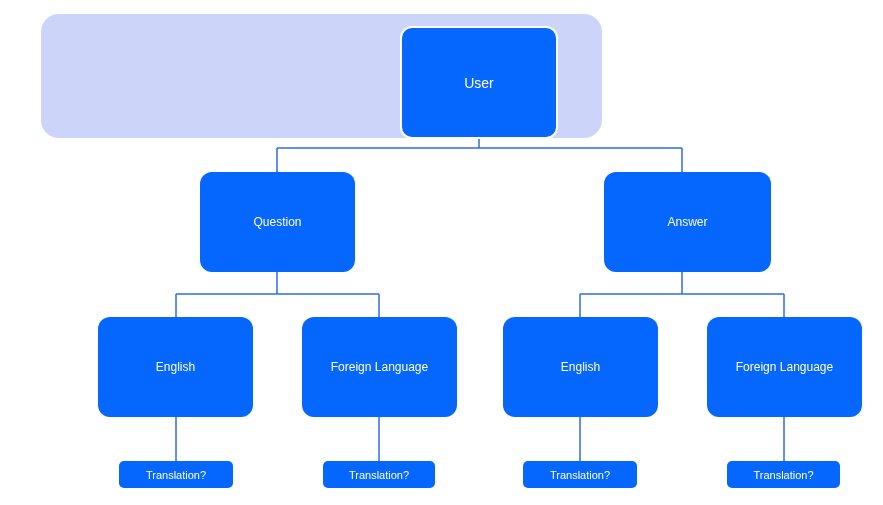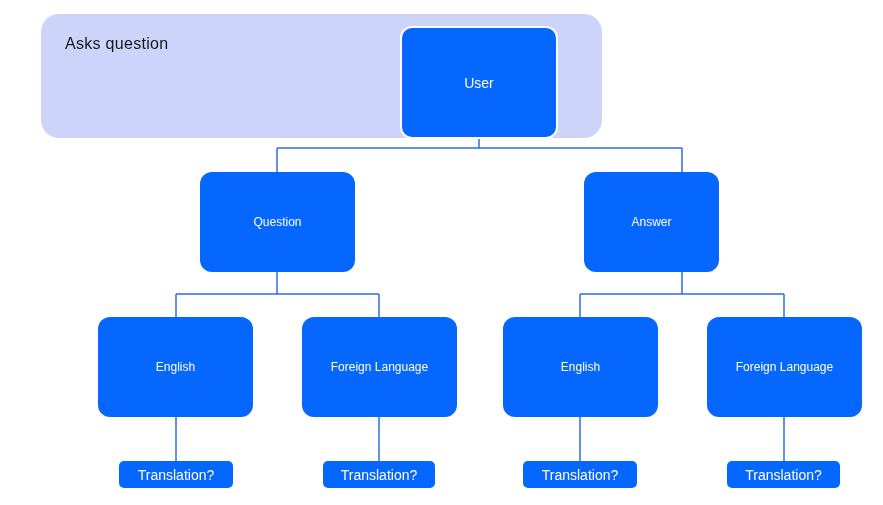--- a/index.html
+++ b/index.html
@@ -31,42 +31,41 @@
   .connectors path{
     stroke:var(--connector-blue);stroke-width:1.5;fill:none;
   }
   .node{
     position:absolute;display:flex;align-items:center;justify-content:center;
     background:var(--node-blue);color:var(--node-text);
     border-radius:12px;font-size:12px;text-align:center;box-sizing:border-box;
   }
   .node.user{left:400px;top:26px;width:158px;height:113px;border:2px solid #fff;font-size:14px;}
   .node.question{left:200px;top:172px;width:155px;height:100px;}
-  .node.answer{left:584px;top:172px;width:135px;height:100px;}
+  .node.answer{left:604px;top:172px;width:167px;height:100px;}
   .node.q-english{left:98px;top:317px;width:155px;height:100px;}
   .node.q-foreign{left:302px;top:317px;width:155px;height:100px;}
   .node.a-english{left:503px;top:317px;width:155px;height:100px;}
   .node.a-foreign{left:707px;top:317px;width:155px;height:100px;}
   .tnode{
     position:absolute;display:flex;align-items:center;justify-content:center;
     background:var(--node-blue);color:var(--node-text);
-    border-radius:5px;height:27px;font-size:14px;box-sizing:border-box;
+    border-radius:5px;height:27px;font-size:11px;box-sizing:border-box;
   }
   .tnode.t1{left:119px;top:461px;width:114px;}
   .tnode.t2{left:323px;top:461px;width:112px;}
   .tnode.t3{left:523px;top:461px;width:114px;}
   .tnode.t4{left:727px;top:461px;width:113px;}
 </style>
 </head>
 <body>
 
 <div class="stage">
 
   <div class="note-panel">
-    <div class="note-line l1">Asks question</div>
   </div>
 
   <svg class="connectors" viewBox="0 0 883 505" xmlns="http://www.w3.org/2000/svg">
     <path d="M479,127 V148"></path>
     <path d="M277,148 H682"></path>
     <path d="M277,148 V172"></path>
     <path d="M682,148 V172"></path>
     <path d="M277,272 V294"></path>
     <path d="M176,294 H379"></path>
     <path d="M176,294 V317"></path>

